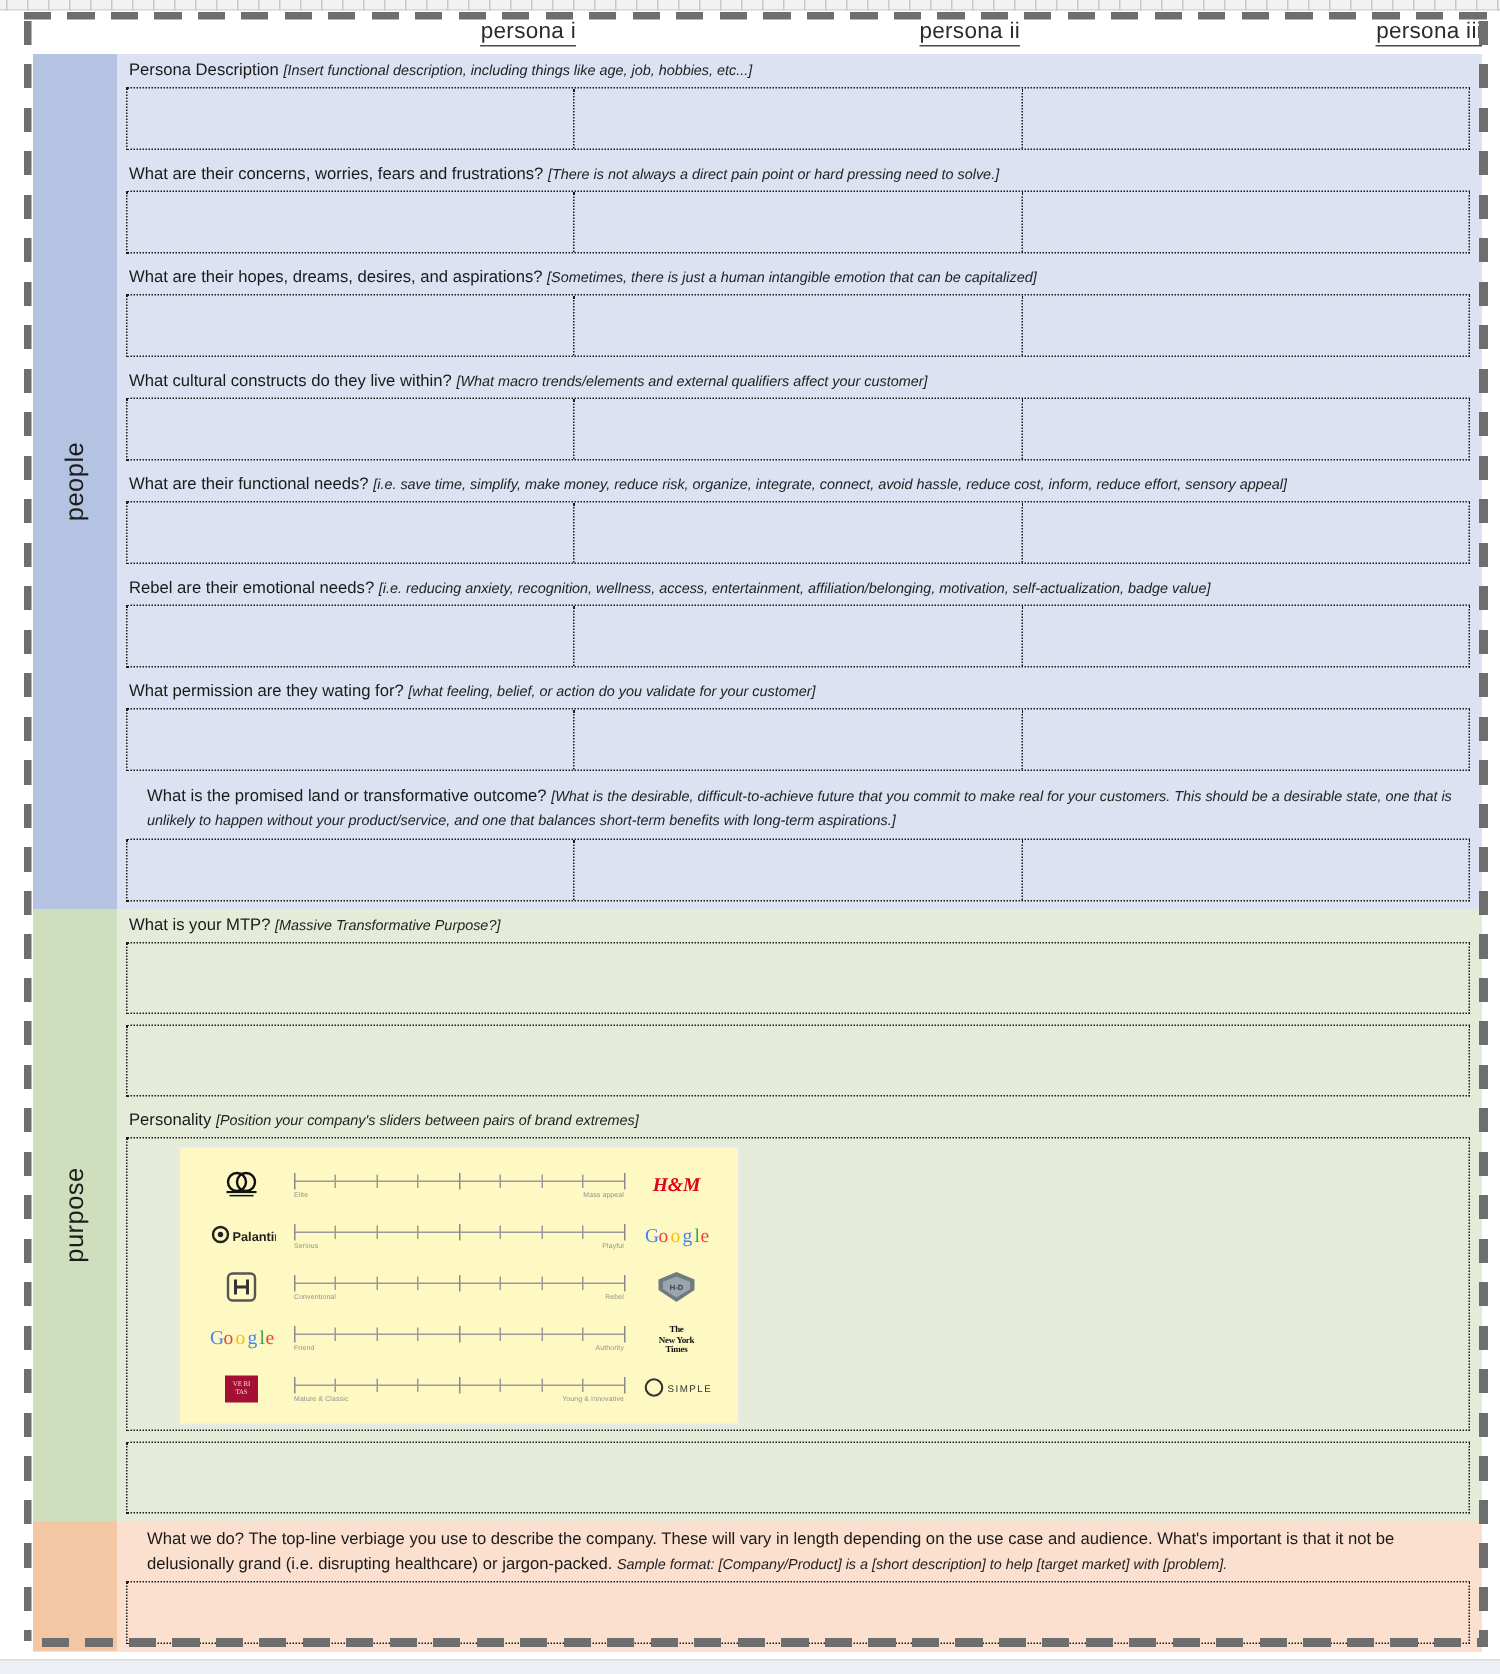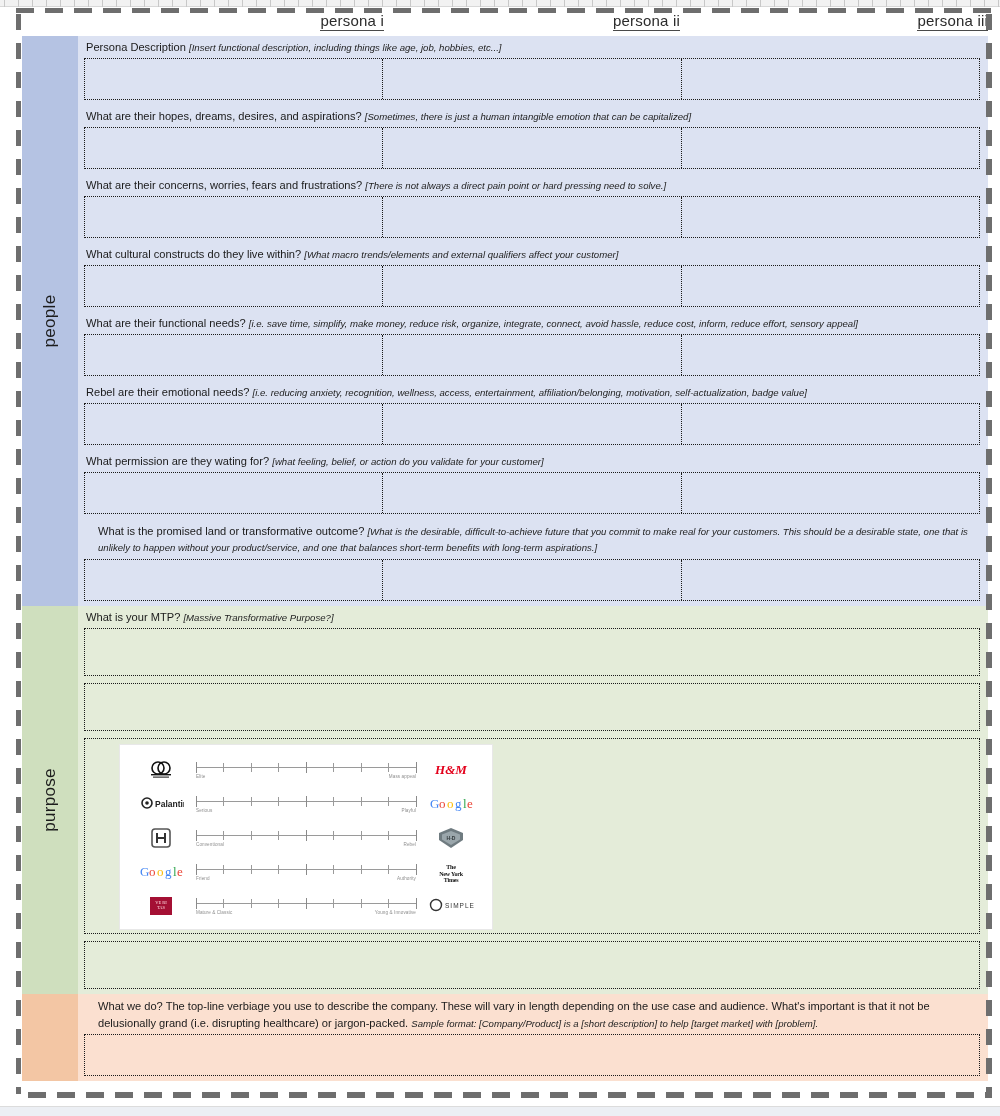--- a/index.html
+++ b/index.html
@@ -115,21 +115,21 @@
   .cells.h40 .cell { height: 40px; }
 
   
   .personality-panel {
     border: 1.4px dotted #1a1a1a;
     height: 196px; position: relative;
   }
   .slider-card {
     position: absolute; left: 34px; top: 5px;
     width: 374px; height: 186px;
-    background: #ffffff;
+    background: #fef9c3;
     border: 1px solid #e8e8e8;
     padding: 10px 12px;
   }
   .slider-row {
     display: flex; align-items: center;
     height: 34px; gap: 6px;
   }
   .brand-left, .brand-right {
     width: 58px; flex: 0 0 58px;
     display: flex; align-items: center; justify-content: center;
@@ -251,29 +251,29 @@
         <div class="body-col" style="background: rgb(220, 226, 242);">
           <div class="qrow">
             <div class="qlabel"><span>Persona Description  </span><span class="hint">[Insert functional description, including things like age, job, hobbies, etc...]</span></div>
             <div class="cells h40">
               <div class="cell"></div>
               <div class="cell"></div>
               <div class="cell"></div>
             </div>
           </div>
           <div class="qrow">
+            <div class="qlabel"><span>What are their concerns, worries, fears and frustrations?  </span><span class="hint">[There is not always a direct pain point or hard pressing need to solve.]</span></div>
+            <div class="cells h40">
+              <div class="cell"></div>
+              <div class="cell"></div>
+              <div class="cell"></div>
+            </div>
+          </div>
+          <div class="qrow">
             <div class="qlabel"><span>What are their hopes, dreams, desires, and aspirations?  </span><span class="hint">[Sometimes, there is just a human intangible emotion that can be capitalized]</span></div>
-            <div class="cells h40">
-              <div class="cell"></div>
-              <div class="cell"></div>
-              <div class="cell"></div>
-            </div>
-          </div>
-          <div class="qrow">
-            <div class="qlabel"><span>What are their concerns, worries, fears and frustrations?  </span><span class="hint">[There is not always a direct pain point or hard pressing need to solve.]</span></div>
             <div class="cells h40">
               <div class="cell"></div>
               <div class="cell"></div>
               <div class="cell"></div>
             </div>
           </div>
           <div class="qrow">
             <div class="qlabel"><span>What cultural constructs do they live within?  </span><span class="hint">[What macro trends/elements and external qualifiers affect your customer]</span></div>
             <div class="cells h40">
               <div class="cell"></div>
@@ -325,20 +325,21 @@
             <div class="cells h46 single">
               <div class="cell"></div>
             </div>
           </div>
           <div class="qrow">
             <div class="cells h46 single">
               <div class="cell"></div>
             </div>
           </div>
           <div class="qrow">
+            <div class="qlabel"><span>Personality  </span><span class="hint">[Position your company's sliders between pairs of brand extremes]</span></div>
             <div class="personality-panel">
               <div class="slider-card">
                 <div class="slider-row">
                   <div class="brand-left">
                     <div class="bm"><svg width="46" height="22" viewBox="0 0 46 22">
                         <g fill="none" stroke="#111" stroke-width="1.6">
                           <ellipse cx="20" cy="9" rx="6" ry="6"></ellipse>
                           <ellipse cx="26" cy="9" rx="6" ry="6"></ellipse>
                         </g>
                         <rect x="13" y="15" width="20" height="1.4" fill="#111"></rect>

